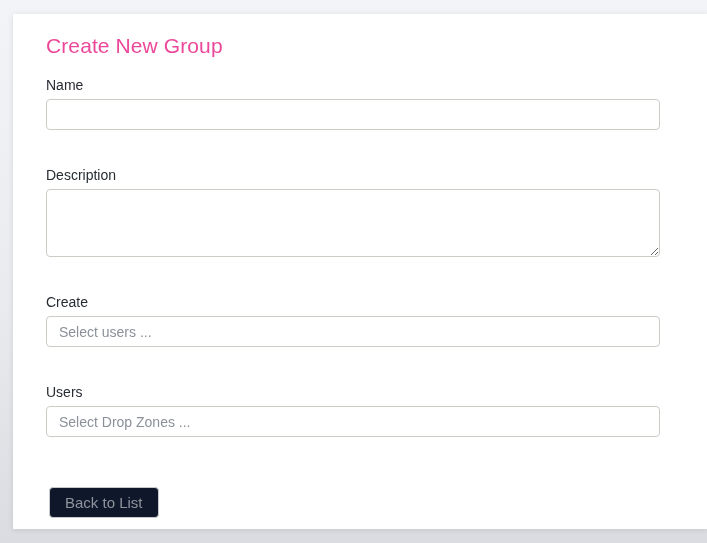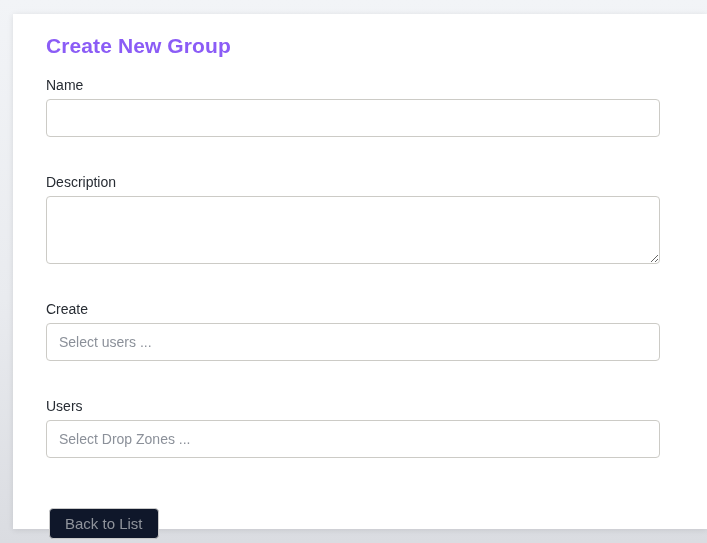--- a/index.html
+++ b/index.html
@@ -19,39 +19,39 @@
     left: 13px;
     top: 14px;
     right: 0;
     height: 515px;
     background: #ffffff;
     box-shadow: 0 1px 6px rgba(0,0,0,0.10);
     padding: 19px 47px 32px 33px;
   }
   .page-title {
     font-size: 21px;
-    font-weight: 700;
+    font-weight: 400;
     line-height: 26px;
-    color: #8b5cf6;
+    color: #ec4899;
     margin-bottom: 17px;
     letter-spacing: 0.1px;
   }
   .form { width: 614px; }
   .form-group { margin-bottom: 36px; }
   .form-label {
     display: block;
     font-size: 14px;
     line-height: 18px;
     color: #272c33;
     margin-bottom: 5px;
   }
   .form-control {
     display: block;
     width: 100%;
-    height: 38px;
+    height: 31px;
     padding: 5px 12px;
     font-size: 14px;
     font-family: "Liberation Sans", sans-serif;
     color: #333333;
     background: #ffffff;
     border: 1px solid #cccbc6;
     border-radius: 4px;
     outline: none;
   }
   .form-control::placeholder { color: #8b9099; opacity: 1; }

